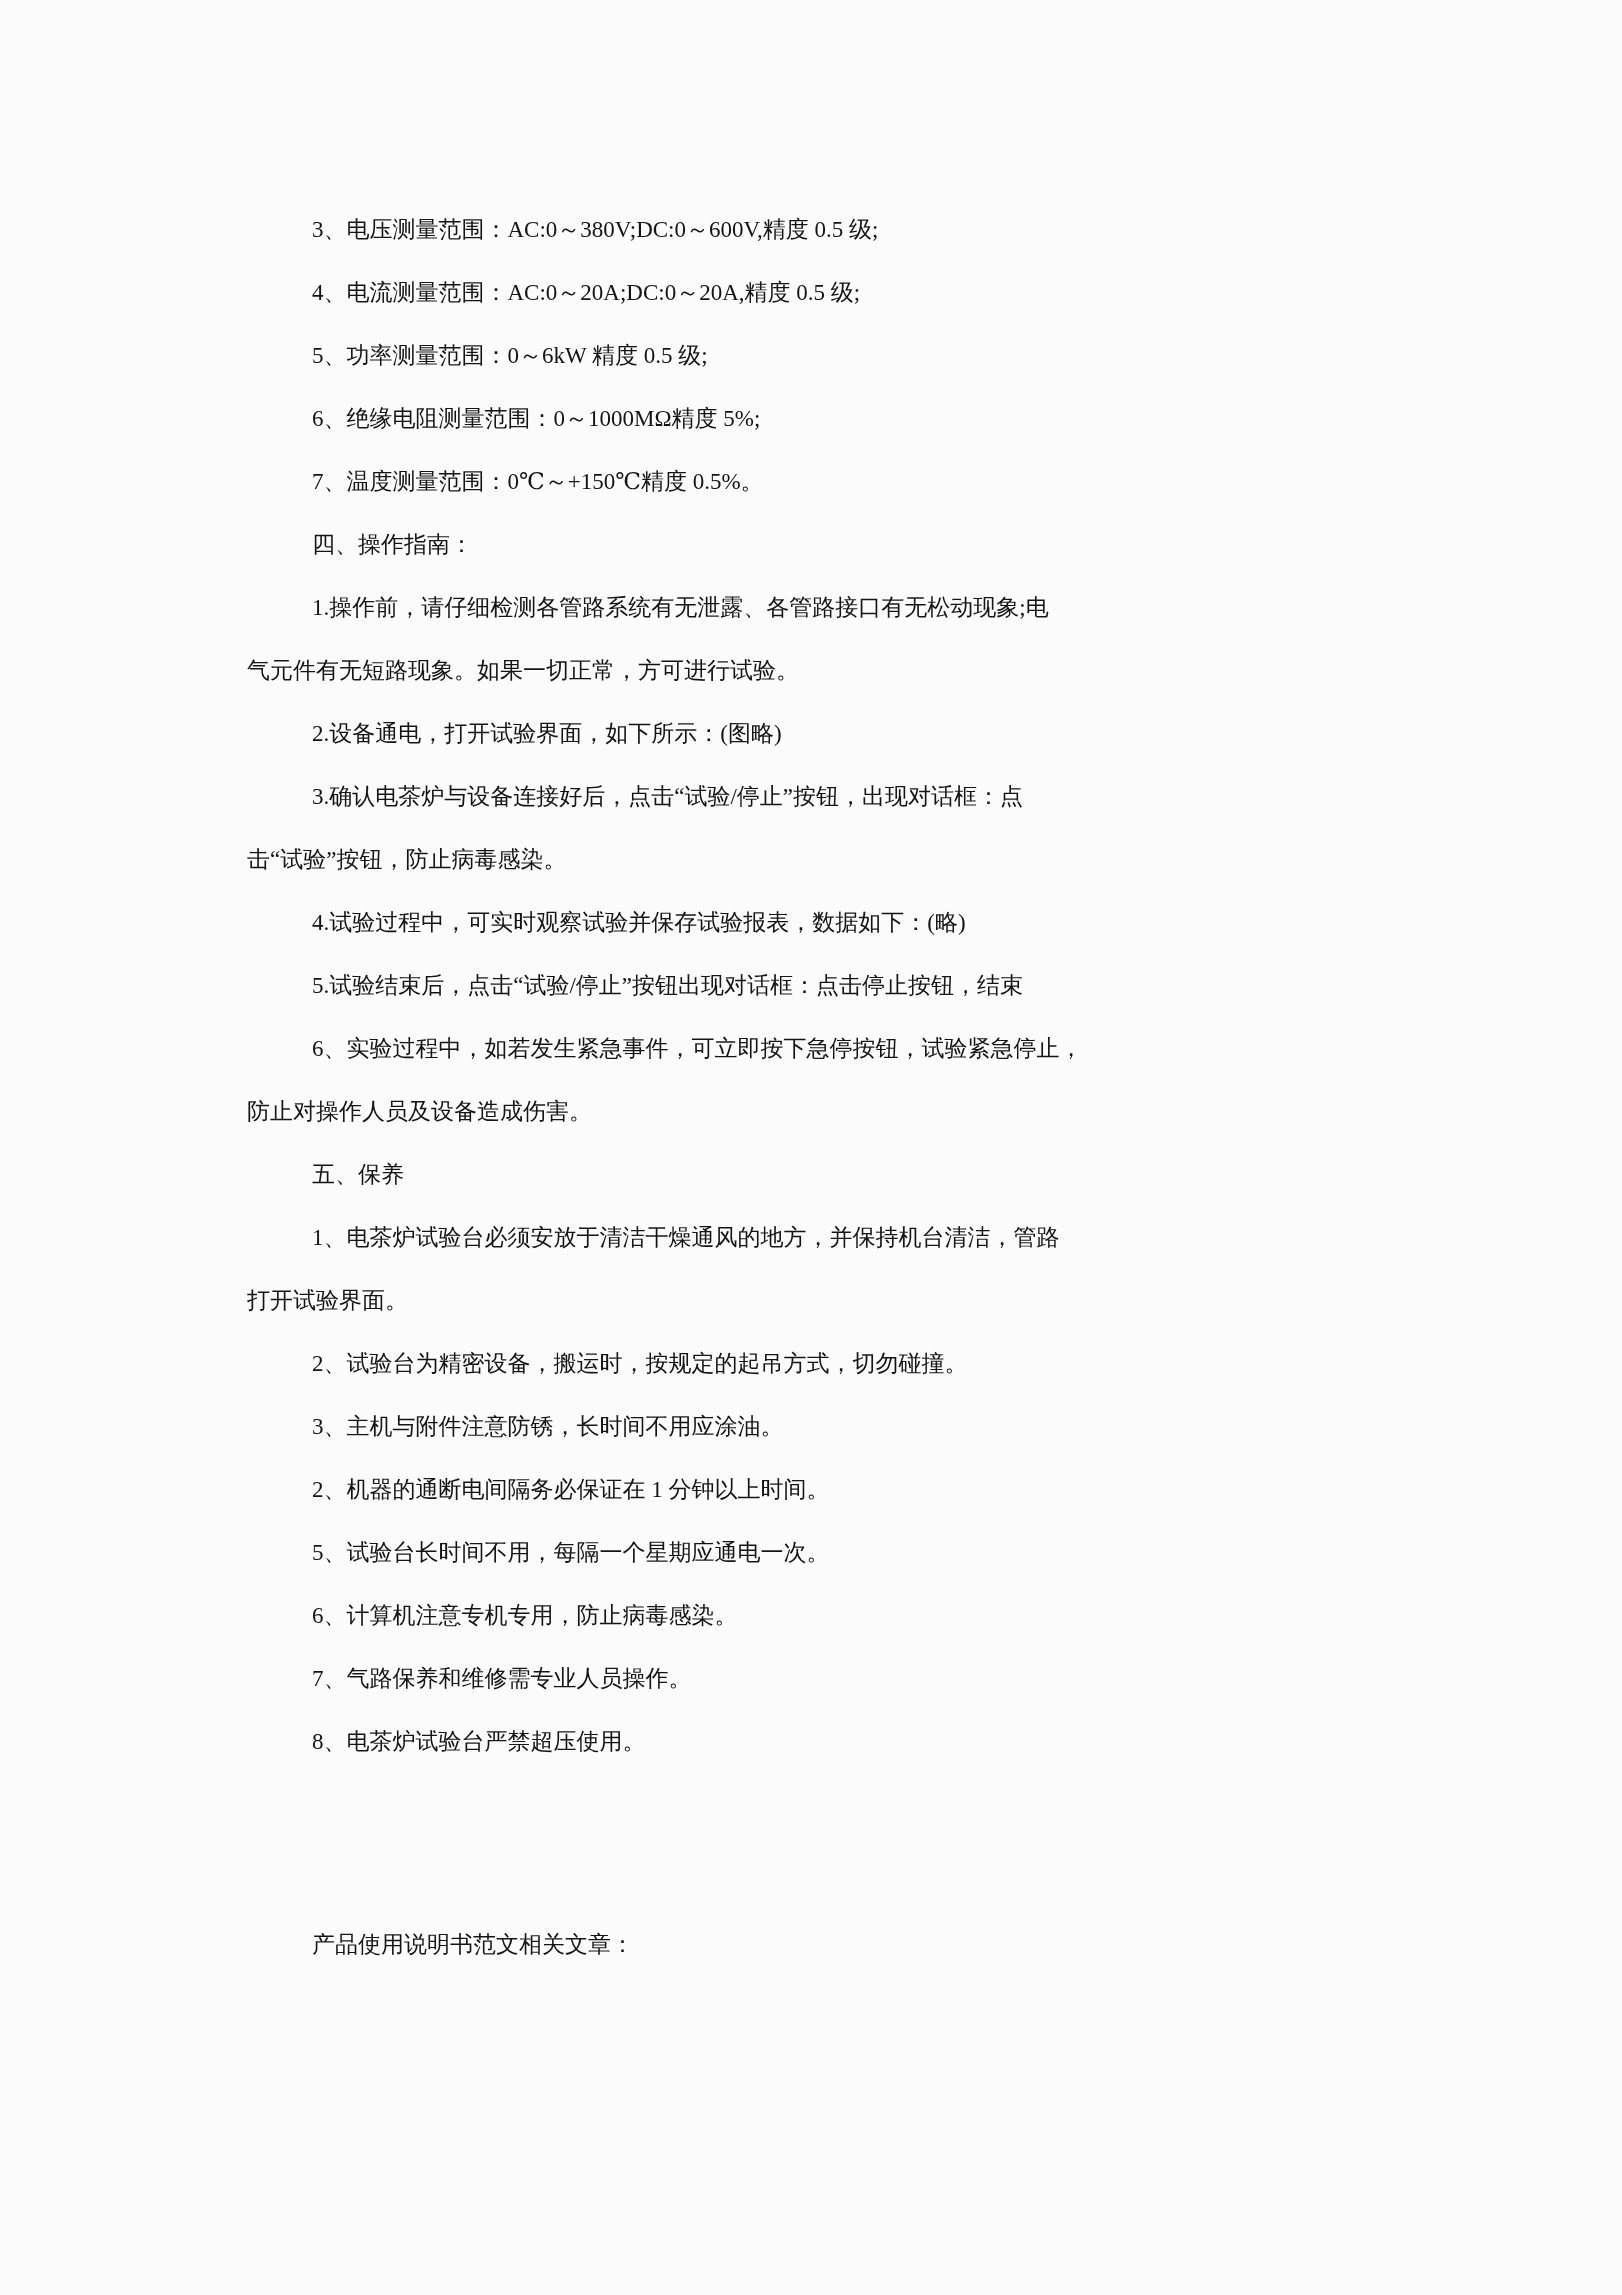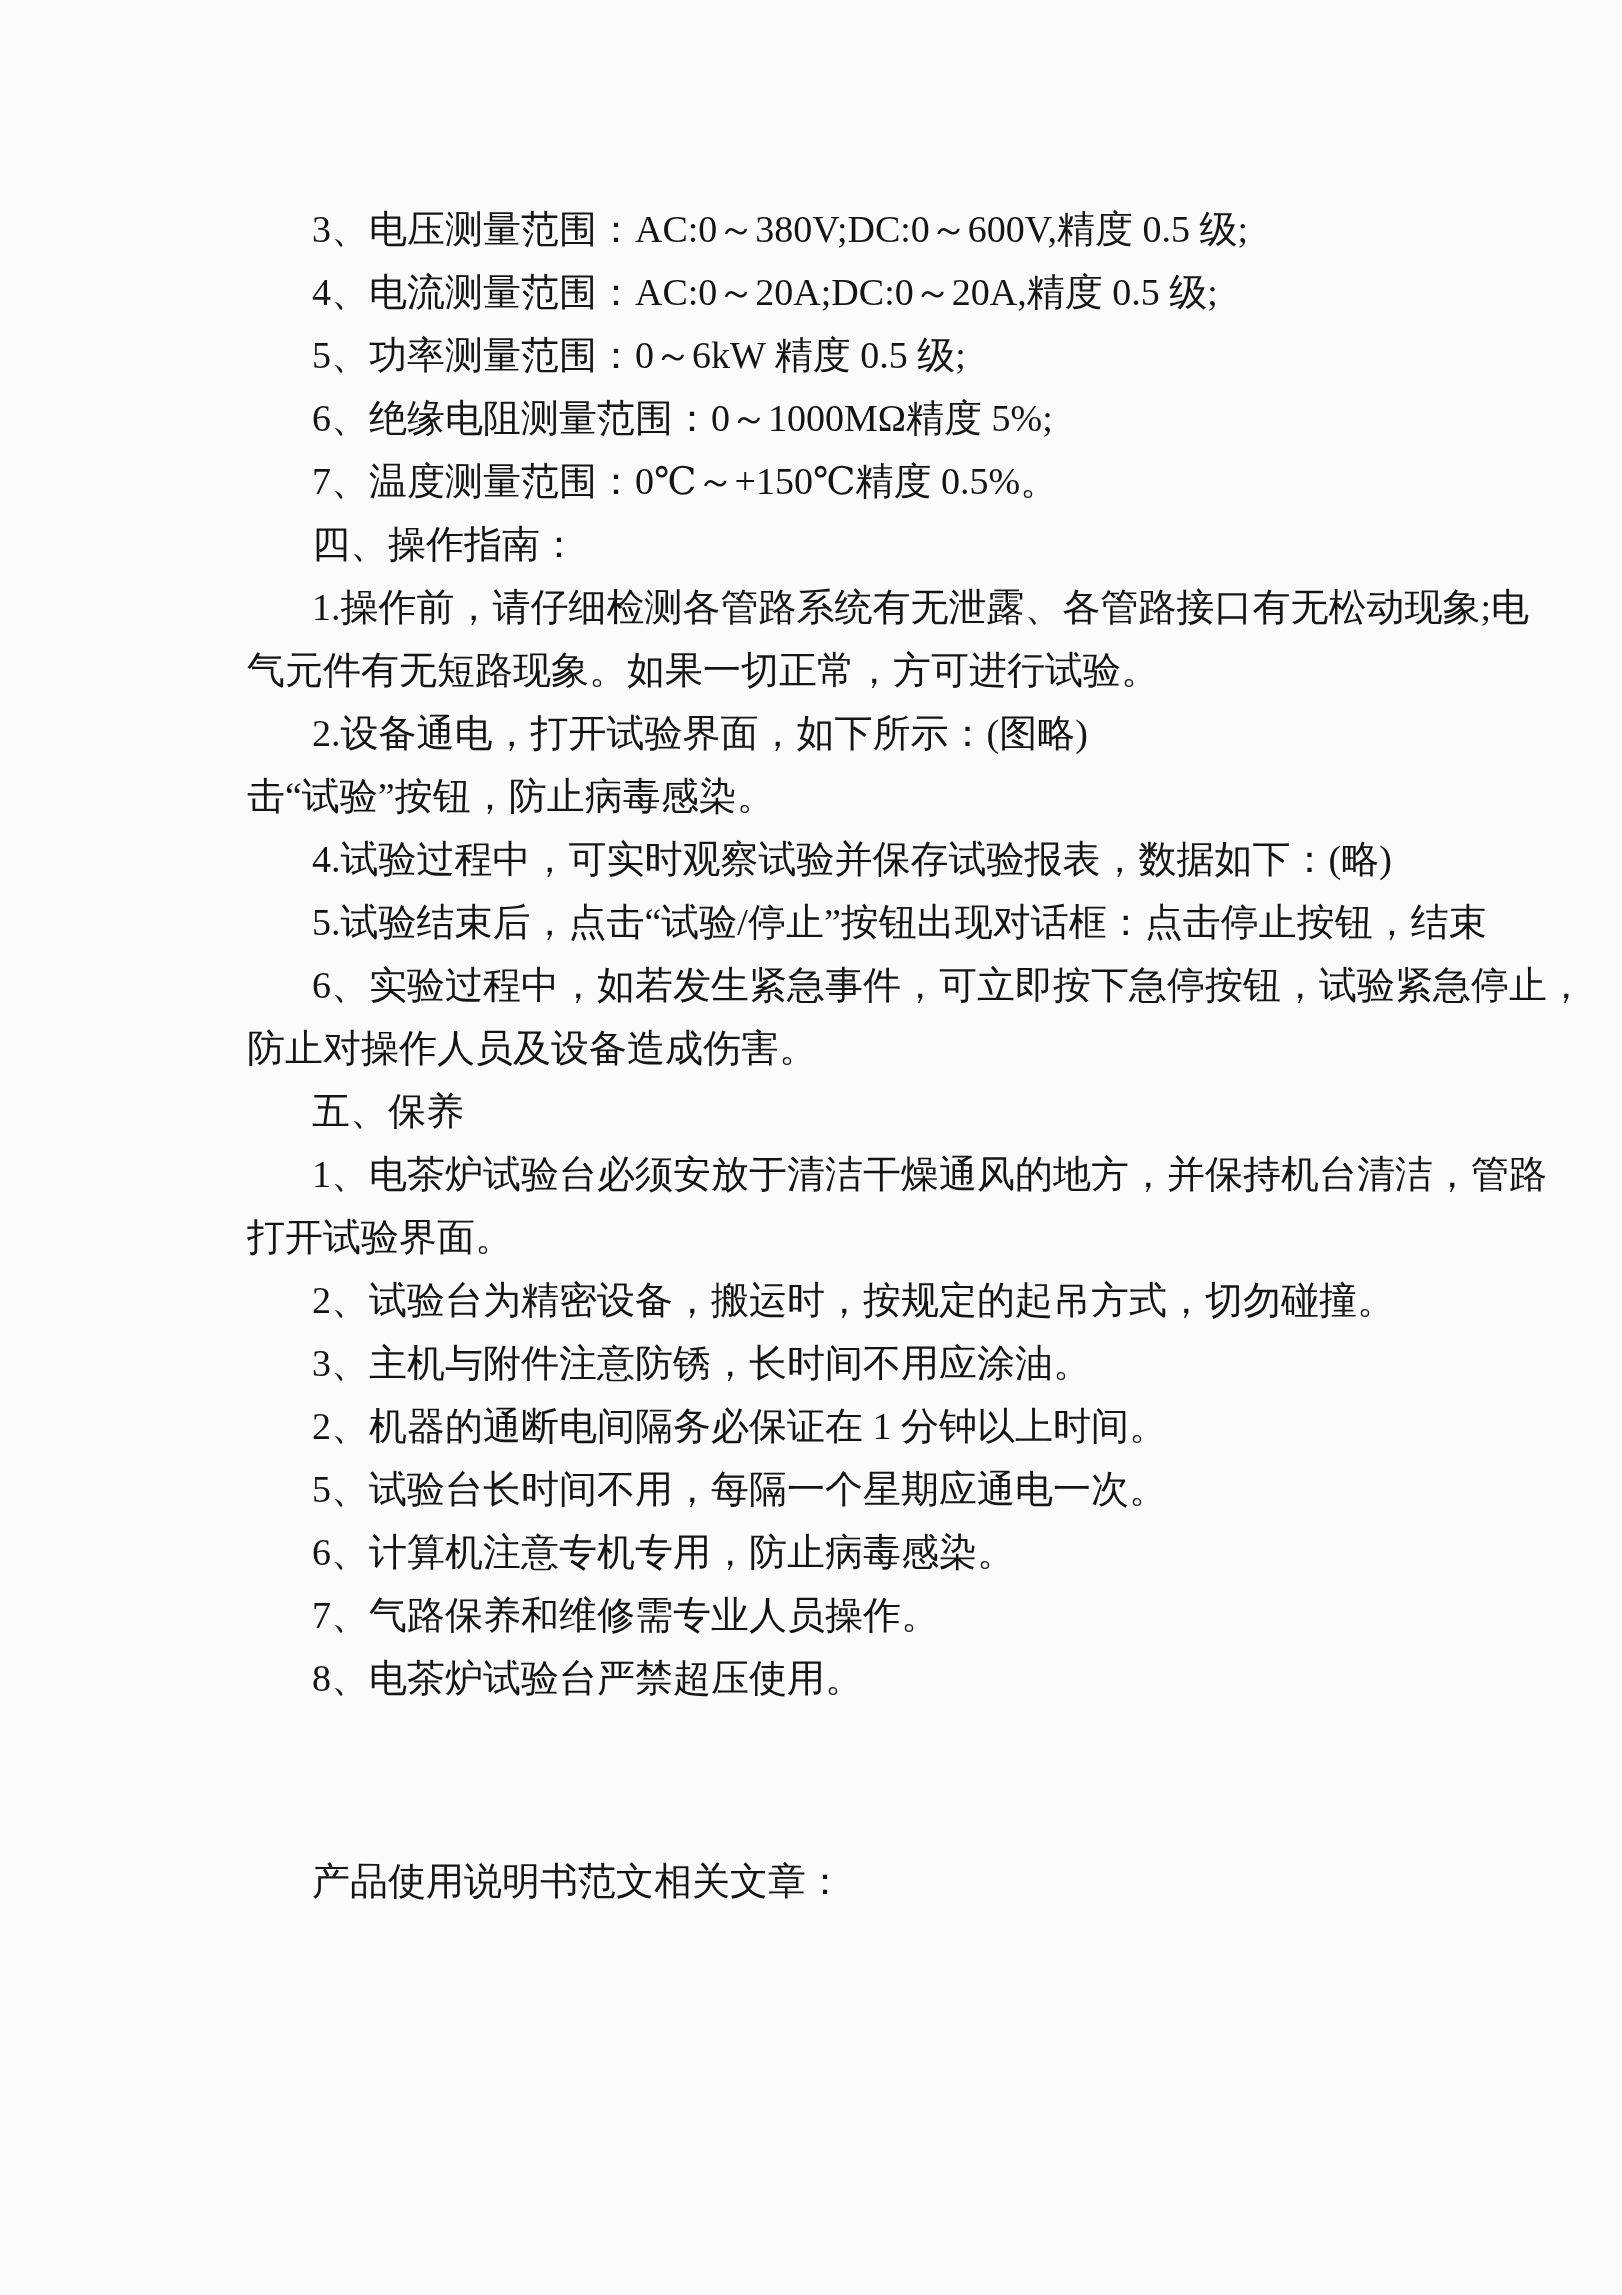--- a/index.html
+++ b/index.html
@@ -18,21 +18,21 @@
   }
   .text-block {
     position: absolute;
     left: 247px;
     top: 198px;
     width: 1171px;
   }
   .line {
     height: 63px;
     line-height: 63px;
-    font-size: 38px;
+    font-size: 23px;
     white-space: nowrap;
     font-weight: 400;
   }
   .line.indent {
     padding-left: 65px;
   }
   .spacer {
     height: 140px;
   }
 </style>
@@ -43,20 +43,21 @@
   <div class="text-block">
     <div class="line indent">3、电压测量范围：AC:0～380V;DC:0～600V,精度 0.5 级;</div>
     <div class="line indent">4、电流测量范围：AC:0～20A;DC:0～20A,精度 0.5 级;</div>
     <div class="line indent">5、功率测量范围：0～6kW 精度 0.5 级;</div>
     <div class="line indent">6、绝缘电阻测量范围：0～1000MΩ精度 5%;</div>
     <div class="line indent">7、温度测量范围：0℃～+150℃精度 0.5%。</div>
     <div class="line indent">四、操作指南：</div>
     <div class="line indent">1.操作前，请仔细检测各管路系统有无泄露、各管路接口有无松动现象;电</div>
     <div class="line">气元件有无短路现象。如果一切正常，方可进行试验。</div>
     <div class="line indent">2.设备通电，打开试验界面，如下所示：(图略)</div>
+    <div class="line indent">3.确认电茶炉与设备连接好后，点击“试验/停止”按钮，出现对话框：点</div>
     <div class="line">击“试验”按钮，防止病毒感染。</div>
     <div class="line indent">4.试验过程中，可实时观察试验并保存试验报表，数据如下：(略)</div>
     <div class="line indent">5.试验结束后，点击“试验/停止”按钮出现对话框：点击停止按钮，结束</div>
     <div class="line indent">6、实验过程中，如若发生紧急事件，可立即按下急停按钮，试验紧急停止，</div>
     <div class="line">防止对操作人员及设备造成伤害。</div>
     <div class="line indent">五、保养</div>
     <div class="line indent">1、电茶炉试验台必须安放于清洁干燥通风的地方，并保持机台清洁，管路</div>
     <div class="line">打开试验界面。</div>
     <div class="line indent">2、试验台为精密设备，搬运时，按规定的起吊方式，切勿碰撞。</div>
     <div class="line indent">3、主机与附件注意防锈，长时间不用应涂油。</div>

